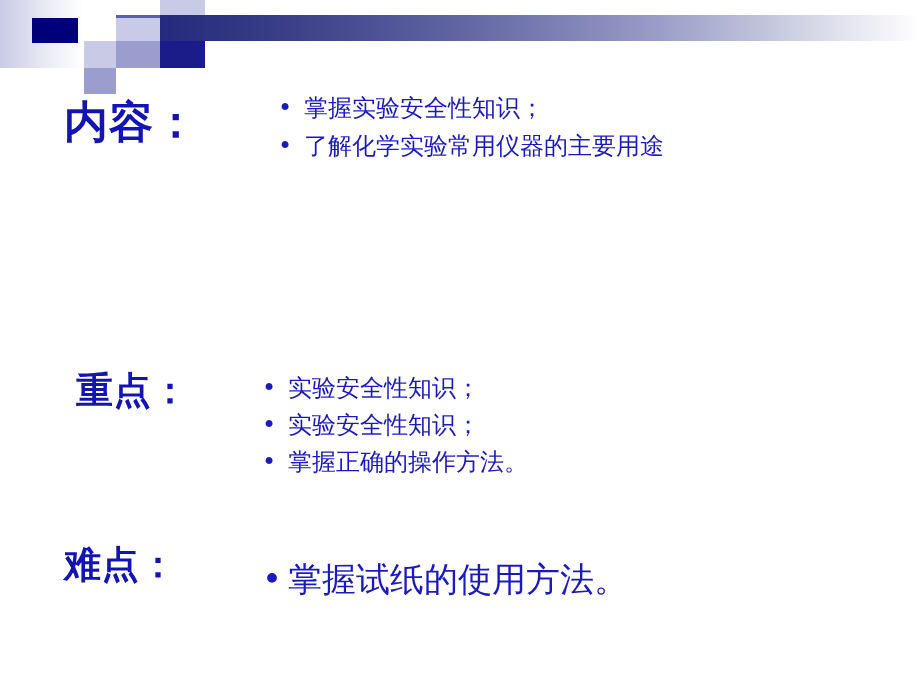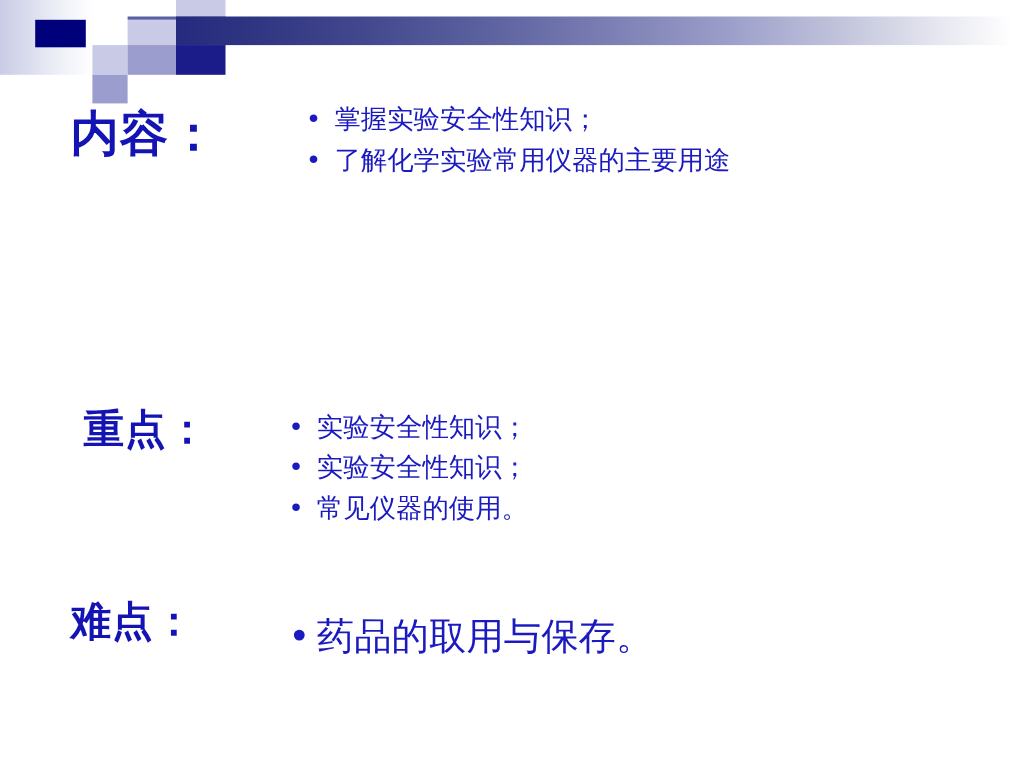--- a/index.html
+++ b/index.html
@@ -127,25 +127,25 @@
         <span class="line"><span class="bullet">•</span><span>掌握实验安全性知识；</span></span>
         <span class="line"><span class="bullet">•</span><span>了解化学实验常用仪器的主要用途</span></span>
       </div>
     </div>
 
     <div class="group" id="g-key">
       <div class="label">重点：</div>
       <div class="lines">
         <span class="line"><span class="bullet">•</span><span>实验安全性知识；</span></span>
         <span class="line"><span class="bullet">•</span><span>实验安全性知识；</span></span>
-        <span class="line"><span class="bullet">•</span><span>常见仪器的使用。</span></span>
+        <span class="line"><span class="bullet">•</span><span>掌握正确的操作方法。</span></span>
       </div>
     </div>
 
     <div class="group" id="g-hard">
       <div class="label">难点：</div>
       <div class="lines">
-        <span class="line"><span class="bullet">•</span><span>药品的取用与保存。</span></span>
+        <span class="line"><span class="bullet">•</span><span>掌握试纸的使用方法。</span></span>
       </div>
     </div>
 
   </div>
 </div>
 
 </body></html>

